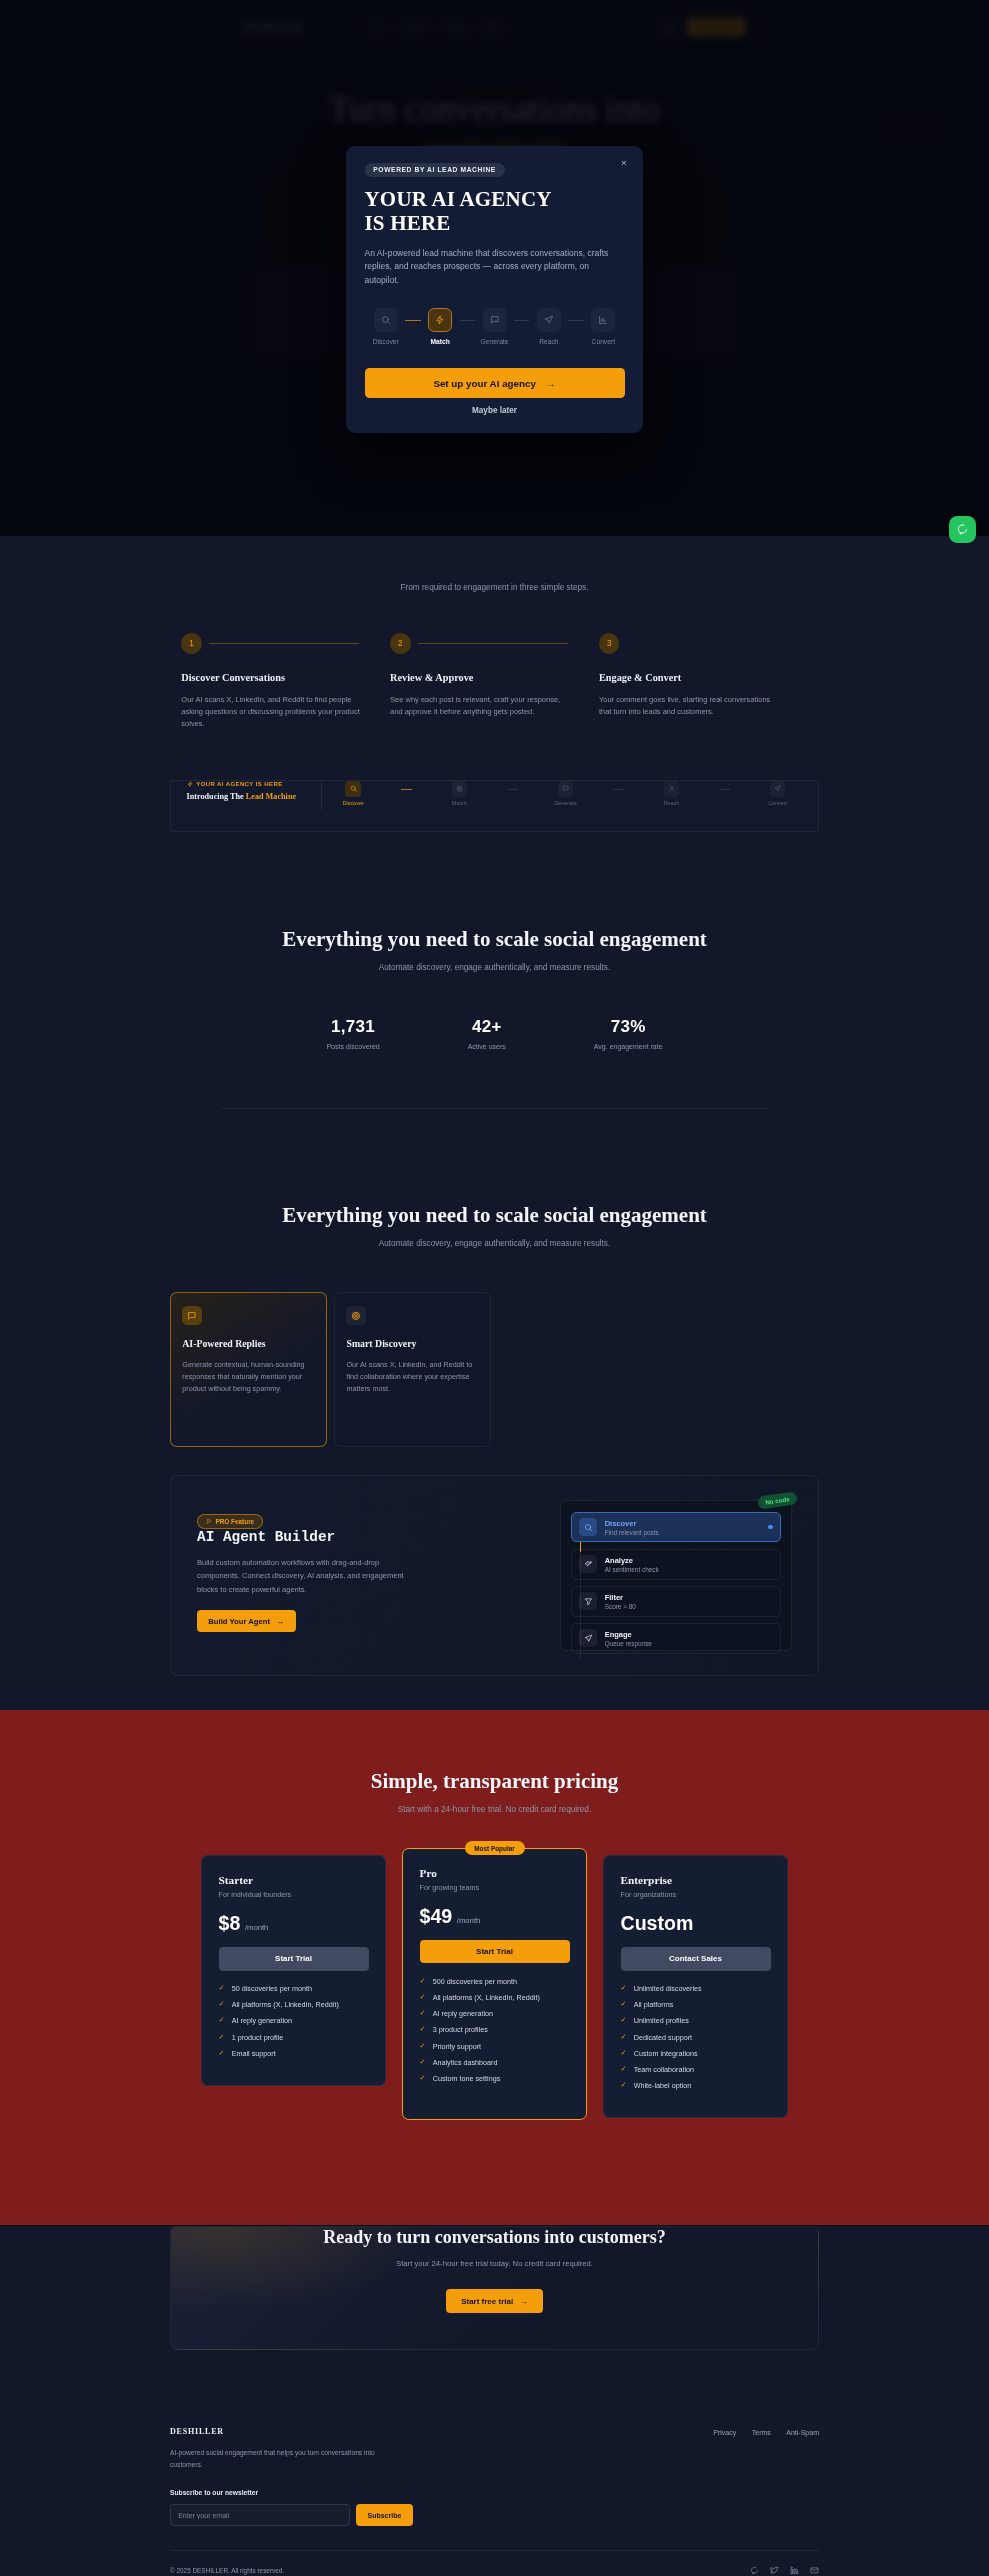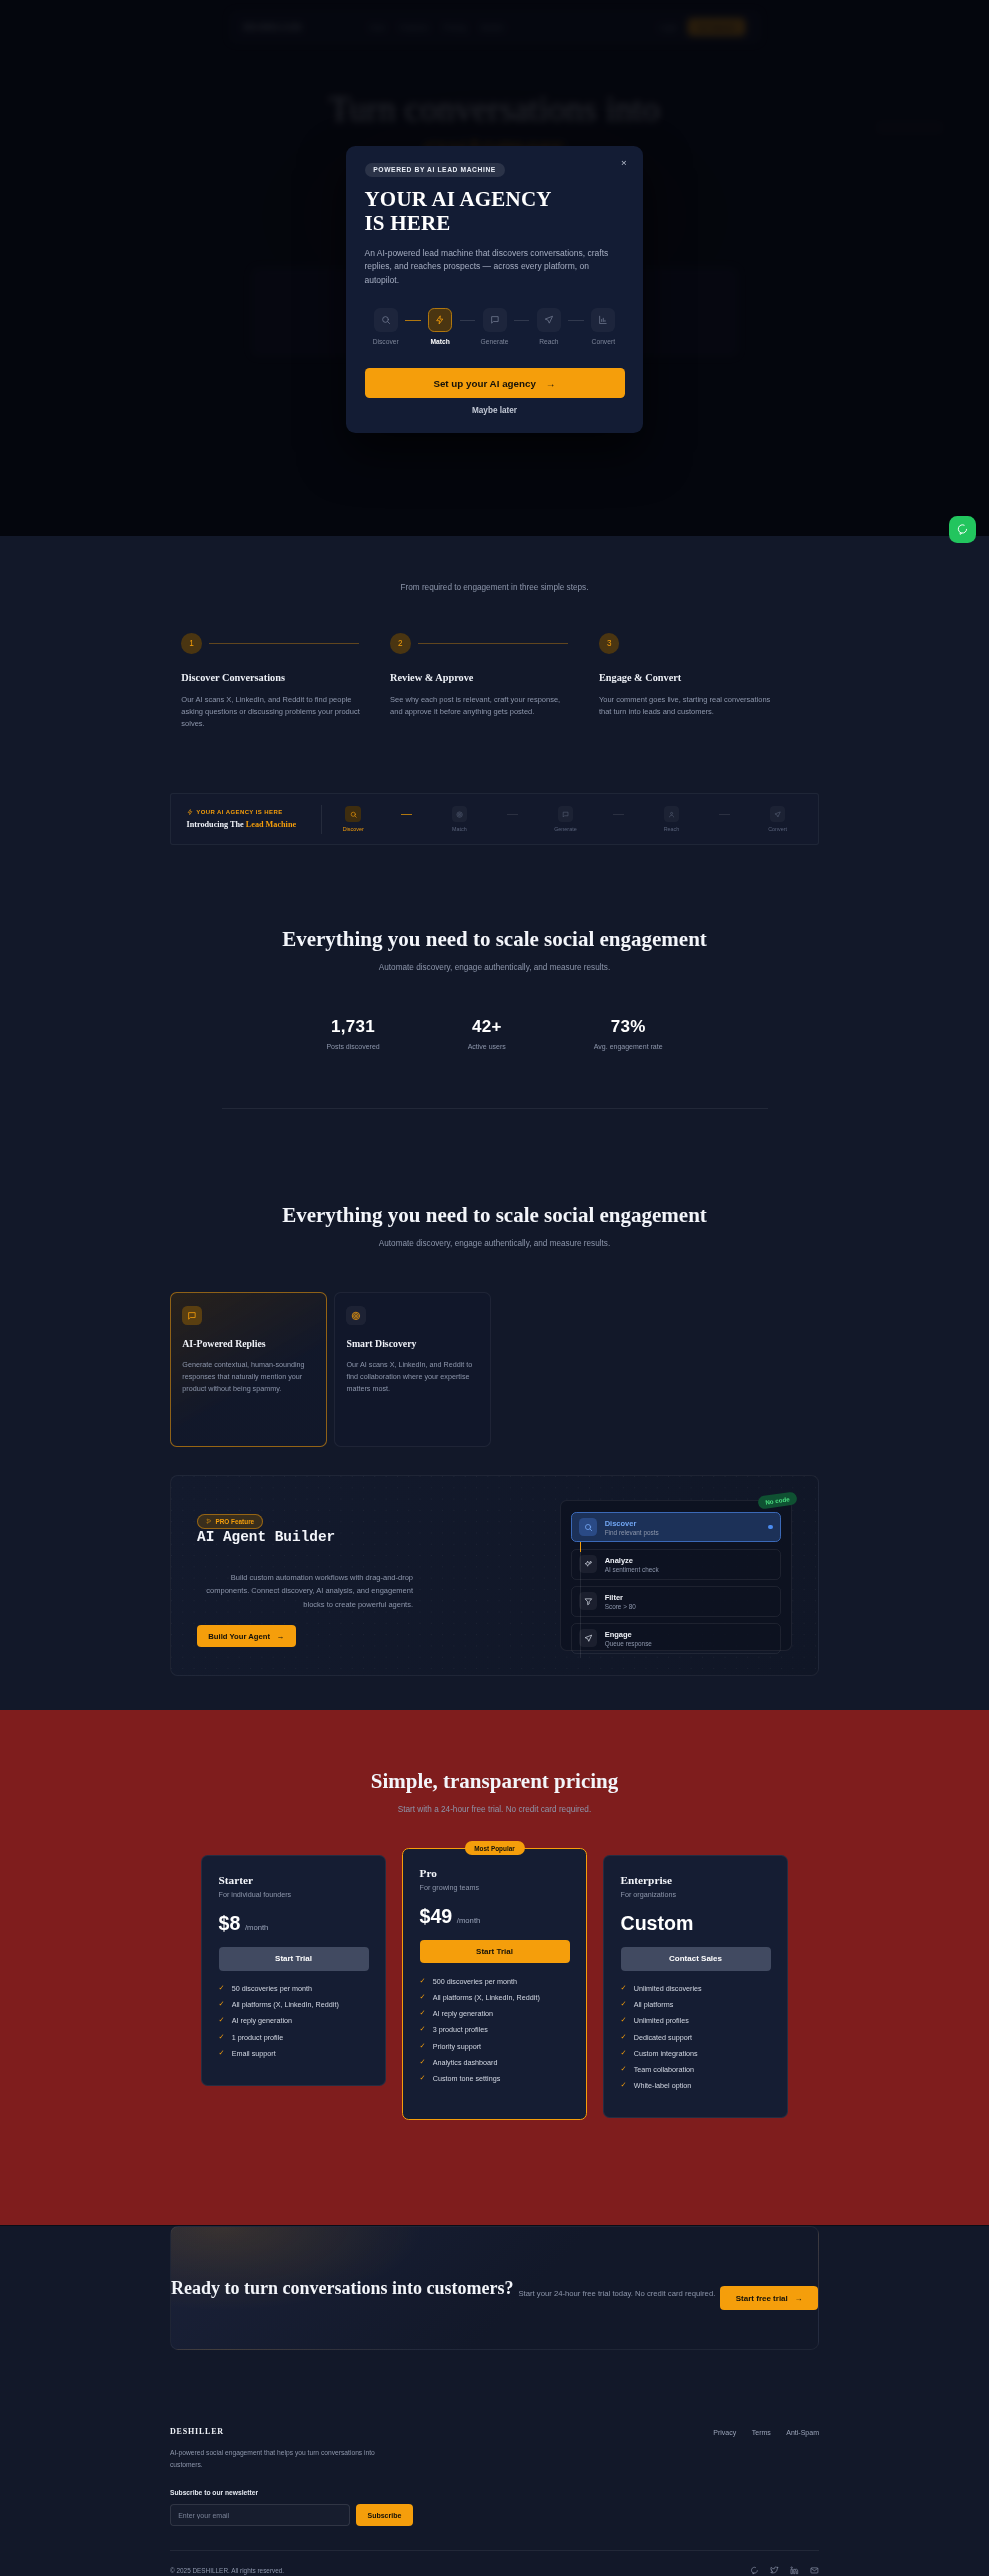--- a/index.html
+++ b/index.html
@@ -338,27 +338,26 @@
     font-size: 7.5px;
     line-height: 1.62;
     color: #8d96ab;
     margin-top: 10.3px;
     width: 180px;
   }
 
   
   .leadstrip { top: 773px; height: 108px; background: #121829; }
   .ls-card {
-    margin-top: 20px;
+    margin-top: 7px;
     height: 52px;
     background: rgba(20,27,47,.55);
     border: 0.5px solid rgba(255,255,255,.055);
     border-radius: 3px;
     display: flex;
-    align-items: center;
     padding: 0 15.5px;
   }
   .ls-left { width: 129px; }
   .ls-kicker {
     display: flex;
     align-items: center;
     gap: 3.6px;
     font-size: 6px;
     font-weight: bold;
     letter-spacing: 0.4px;
@@ -505,23 +504,22 @@
     font-family: Liberation Mono, monospace;
     font-size: 14.4px;
     color: #f3f5fa;
     margin-top: 0;
     font-weight: bold;
   }
   .builder-p {
     font-size: 7.5px;
     line-height: 1.78;
     color: #8d96ab;
-    margin-top: 26px;
+    margin-top: 11px;
     width: 216px;
-    text-align: right;
   }
   .builder-btn {
     margin-top: 14px;
     background: #f59e0b;
     color: #14110a;
     border: none;
     border-radius: 4.1px;
     padding: 6.7px 11.3px;
     font-size: 7.7px;
     font-weight: bold;
@@ -674,22 +672,23 @@
   
   .ctasec { top: 2226px; height: 175px; background: #121829; }
   .cta-box {
     height: 124px;
     border-radius: 8.2px;
     border: 0.5px solid rgba(255,255,255,.06);
     background:
       radial-gradient(ellipse 50% 110% at 8% 0%, rgba(245,158,11,.14), transparent 62%),
       linear-gradient(135deg, #1a2138, #121829 55%);
     display: flex;
-    align-items: center;
-    justify-content: space-between;
+    flex-direction: column;
+    align-items: center;
+    justify-content: flex-start;
   }
   .cta-h {
     font-family: "Liberation Serif", serif;
     font-size: 18px;
     color: #f3f5fa;
     font-weight: bold;
   }
   .cta-p { font-size: 7.7px; color: #8d96ab; margin-top: 11.3px; }
   .cta-btn {
     margin-top: 20.6px;

